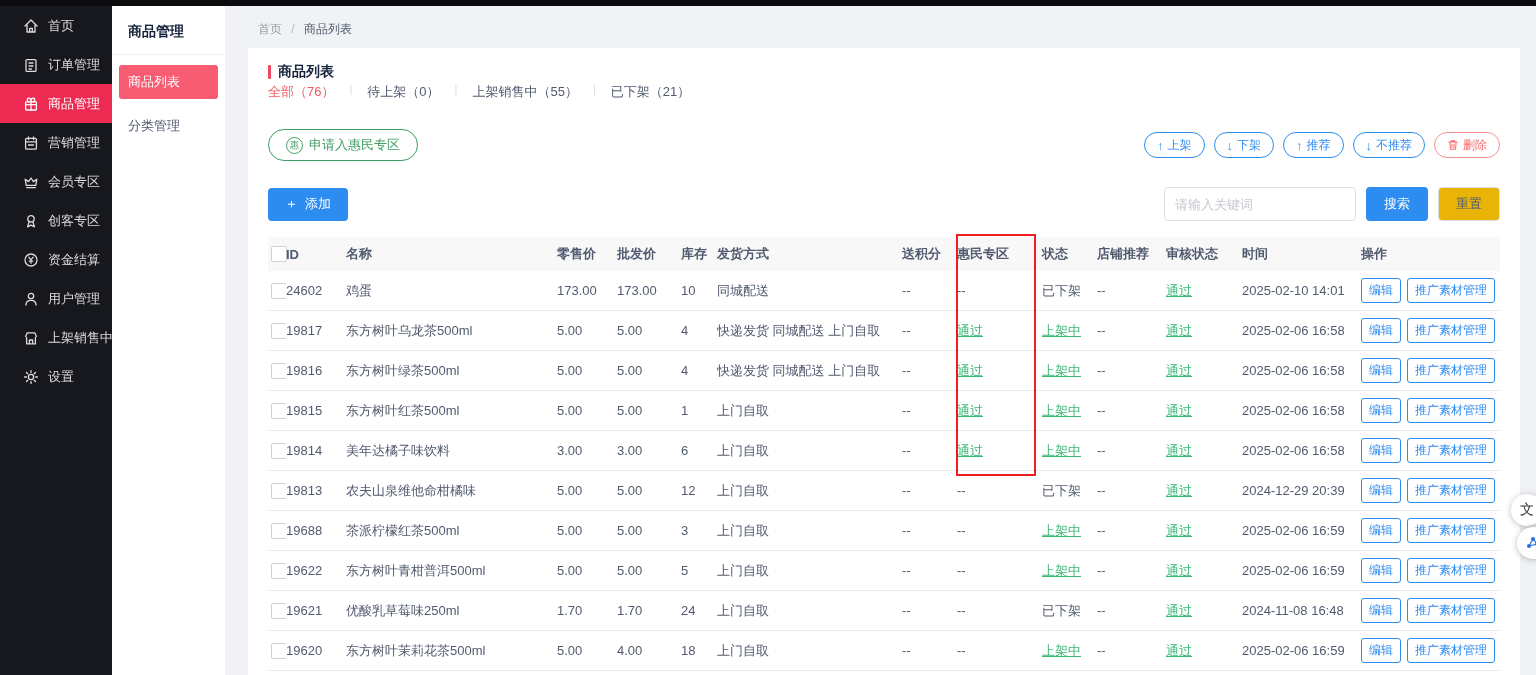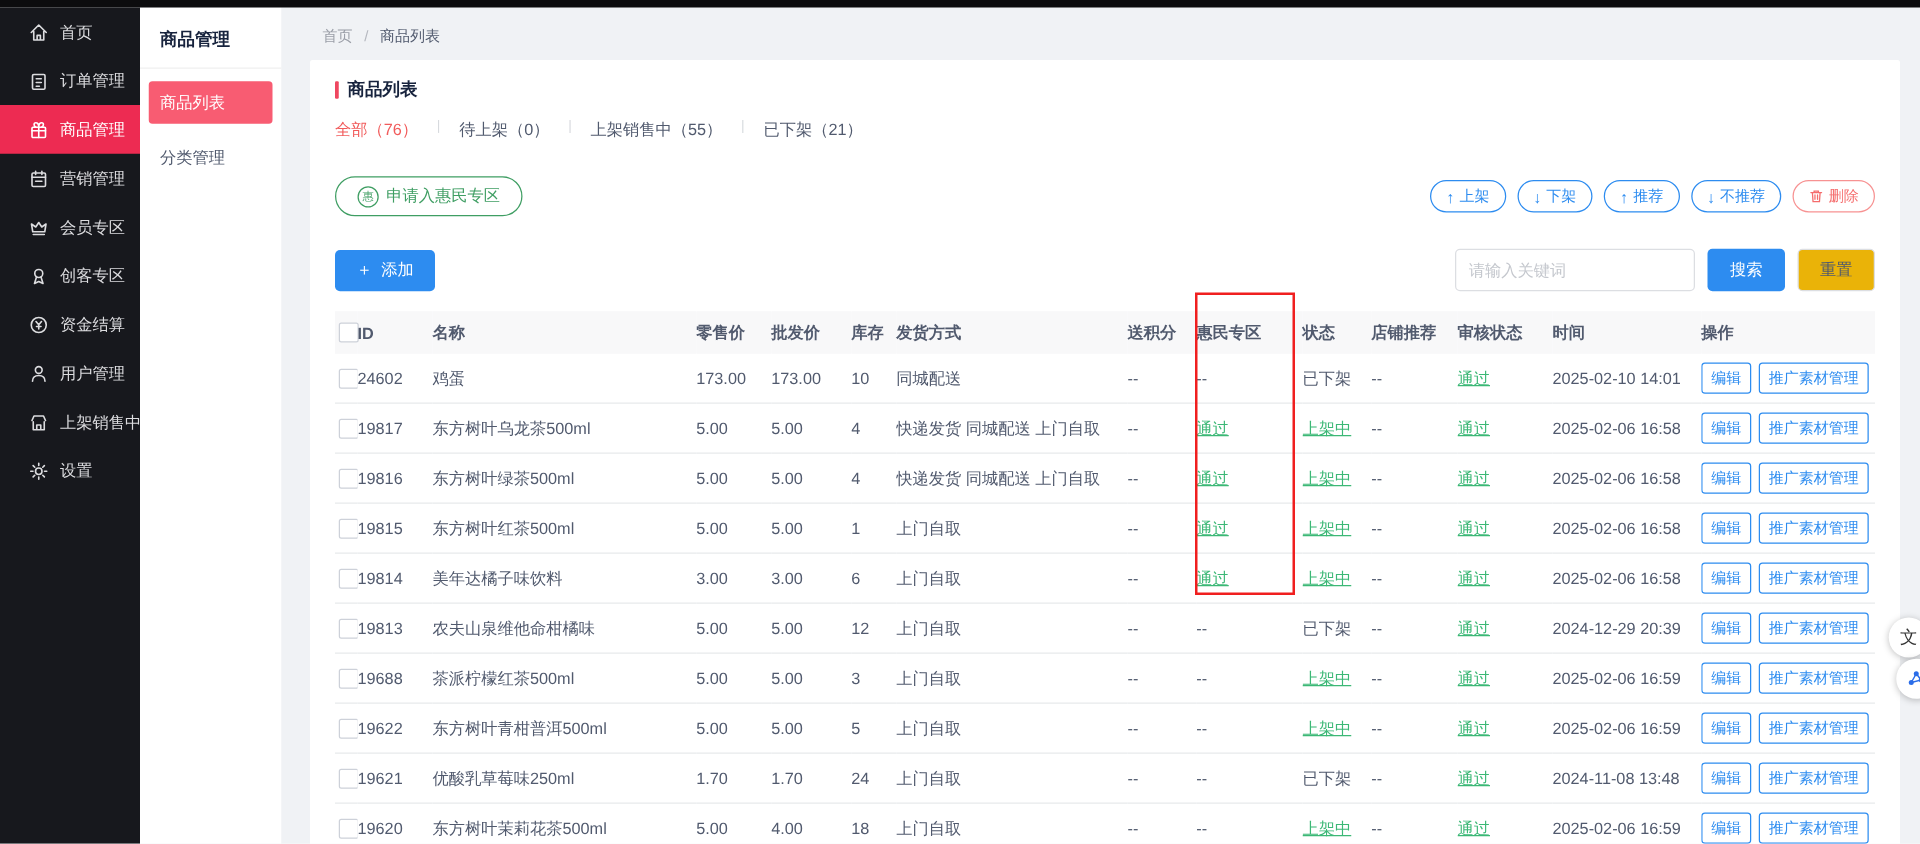--- a/index.html
+++ b/index.html
@@ -30,21 +30,21 @@
   .crumb-home{cursor:pointer;}
   .crumb-sep{margin:0 6px;color:#b5b8bf;}
   .crumb-current{color:#515a6e;}
 
   .card{position:absolute;left:23px;right:16px;top:42px;bottom:-6px;background:#fff;border-radius:2px;}
 
   .card-head{padding:14px 20px 0;}
   .title-row{display:flex;align-items:center;gap:7px;height:20px;}
   .title-bar{width:3px;height:14px;background:#ef4760;border-radius:1px;}
   .page-title{font-size:14px;font-weight:bold;color:#17233d;}
-  .tabs{display:flex;align-items:flex-start;margin-top:13px;font-size:13px;color:#515a6e;height:18px;}
+  .tabs{display:flex;align-items:flex-start;margin-top:1px;font-size:13px;color:#515a6e;height:18px;}
   .tab{cursor:pointer;}
   .tab.active{color:#f15b5b;}
   .tab-sep{color:#d7dade;margin:0 15px;font-size:11px;}
 
   .actions-row{display:flex;justify-content:space-between;align-items:center;padding:0 20px;margin-top:28px;height:32px;}
   .apply-btn{display:inline-flex;align-items:center;gap:6px;border:1px solid #3f9e63;color:#3f9e63;
              border-radius:17px;padding:0 17px;height:32px;font-size:13px;background:#fff;cursor:pointer;}
   .apply-icon{width:15px;height:15px;border:1px solid #3f9e63;border-radius:50%;font-size:9px;
               display:inline-flex;align-items:center;justify-content:center;line-height:1;}
   .bulk{display:flex;gap:9px;}
@@ -409,21 +409,21 @@
               <td>优酸乳草莓味250ml</td>
               <td>1.70</td>
               <td>1.70</td>
               <td>24</td>
               <td>上门自取</td>
               <td>--</td>
               <td><span>--</span></td>
               <td><span>已下架</span></td>
               <td>--</td>
               <td><span class="glink">通过</span></td>
-              <td>2024-11-08 13:48</td>
+              <td>2024-11-08 16:48</td>
               <td class="ops"><button class="op-btn">编辑</button><button class="op-btn">推广素材管理</button></td>
             </tr>
             <tr>
               <td class="c-sel"><span class="cb"></span></td>
               <td>19620</td>
               <td>东方树叶茉莉花茶500ml</td>
               <td>5.00</td>
               <td>4.00</td>
               <td>18</td>
               <td>上门自取</td>

